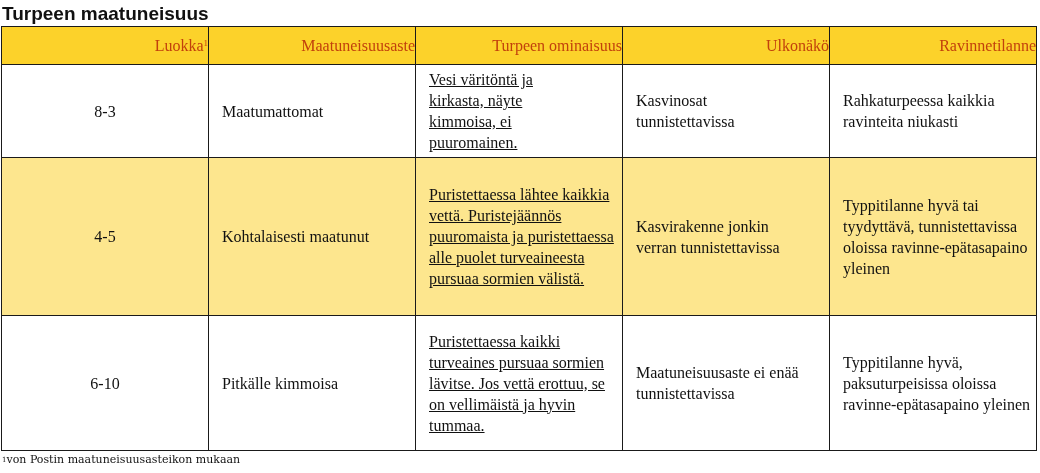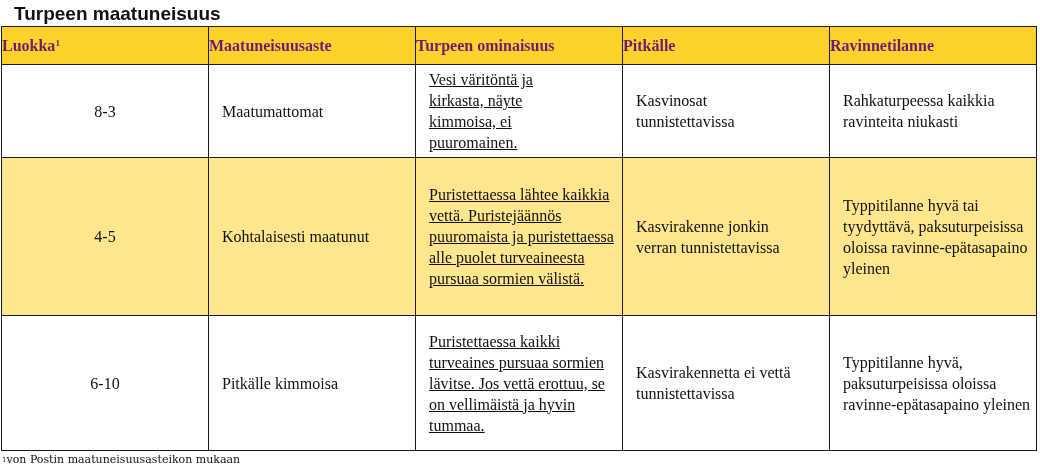--- a/index.html
+++ b/index.html
@@ -1,30 +1,30 @@
 <!DOCTYPE html>
 <html><head>
 <meta charset="utf-8">
 <style>
   html, body { margin:0; padding:0; background:#ffffff; }
   body { width:1040px; height:473px; position:relative; overflow:hidden; color:#111; }
   .title {
-    position:absolute; left:14px; top:3px;
+    position:absolute; left:2px; top:3px;
     font-family:"Liberation Sans", sans-serif; font-weight:bold; font-size:19px;
     line-height:22px; color:#111;
   }
   table.peat {
     position:absolute; left:1px; top:26px; width:1036px;
     border-collapse:collapse; table-layout:fixed;
     font-family:"Liberation Serif", serif; font-size:16px; line-height:21px;
   }
   table.peat col.c1, table.peat col.c2, table.peat col.c3, table.peat col.c4, table.peat col.c5 { width:207px; }
   table.peat th, table.peat td { border:1.5px solid #1a1a1a; padding:0; vertical-align:middle; }
   table.peat thead th {
-    background:#fcd22a; height:37px; font-weight:bold; text-align:left; color:#701a75;
+    background:#fcd22a; height:37px; font-weight:normal; text-align:right; color:#c2410c;
     font-size:16px;
   }
   table.peat thead th sup { font-size:9px; vertical-align:top; position:relative; top:-2px; }
   table.peat tbody tr.r1 td { height:92px; background:#ffffff; }
   table.peat tbody tr.r2 td { height:157px; background:#fde68e; }
   table.peat tbody tr.r3 td { height:134px; background:#ffffff;margin-top:24px; }
   td.num { text-align:center; }
   td.txt { text-align:left; padding-left:13px !important; padding-right:4px !important; }
   td.txt3 { padding-left:13px !important; padding-right:2px !important;text-decoration:underline; }
   .footnote {
@@ -44,42 +44,42 @@
       <col class="c2">
       <col class="c3">
       <col class="c4">
       <col class="c5">
     </colgroup>
   <thead>
     <tr>
       <th><span>Luokka</span><sup>1</sup></th>
       <th>Maatuneisuusaste</th>
       <th>Turpeen ominaisuus</th>
-      <th>Pitkälle</th>
+      <th>Ulkonäkö</th>
       <th>Ravinnetilanne</th>
     </tr>
   </thead>
   <tbody>
     <tr class="r1">
       <td class="num">8-3</td>
       <td class="txt">Maatumattomat</td>
       <td class="txt txt3" style="padding-right:60px !important;">Vesi väritöntä ja kirkasta, näyte kimmoisa, ei puuromainen.</td>
       <td class="txt" style="padding-right:60px !important;margin-top:8px;">Kasvinosat tunnistettavissa</td>
       <td class="txt">Rahkaturpeessa kaikkia ravinteita niukasti</td>
     </tr>
     <tr class="r2">
       <td class="num">4-5</td>
       <td class="txt">Kohtalaisesti maatunut</td>
       <td class="txt txt3">Puristettaessa lähtee kaikkia vettä. Puristejäännös puuromaista ja puristettaessa alle puolet turveaineesta pursuaa sormien välistä.</td>
       <td class="txt" style="padding-right:20px !important;margin-left:8px;">Kasvirakenne jonkin verran tunnistettavissa</td>
-      <td class="txt" style="padding-right:2px !important;">Typpitilanne hyvä tai tyydyttävä, paksuturpeisissa oloissa ravinne-epätasapaino yleinen</td>
+      <td class="txt" style="padding-right:2px !important;">Typpitilanne hyvä tai tyydyttävä, tunnistettavissa oloissa ravinne-epätasapaino yleinen</td>
     </tr>
     <tr class="r3">
       <td class="num">6-10</td>
       <td class="txt">Pitkälle kimmoisa</td>
       <td class="txt txt3">Puristettaessa kaikki turveaines pursuaa sormien lävitse. Jos vettä erottuu, se on vellimäistä ja hyvin tummaa.</td>
-      <td class="txt" style="padding-right:2px !important;">Kasvirakennetta ei vettä tunnistettavissa</td>
+      <td class="txt" style="padding-right:2px !important;">Maatuneisuusaste ei enää tunnistettavissa</td>
       <td class="txt" style="padding-right:2px !important;">Typpitilanne hyvä, paksuturpeisissa oloissa ravinne-epätasapaino yleinen</td>
     </tr>
   </tbody>
 </table>
 
 <div class="footnote"><sup>1</sup><span>von Postin maatuneisuusasteikon mukaan</span></div>
 
 </body></html>

